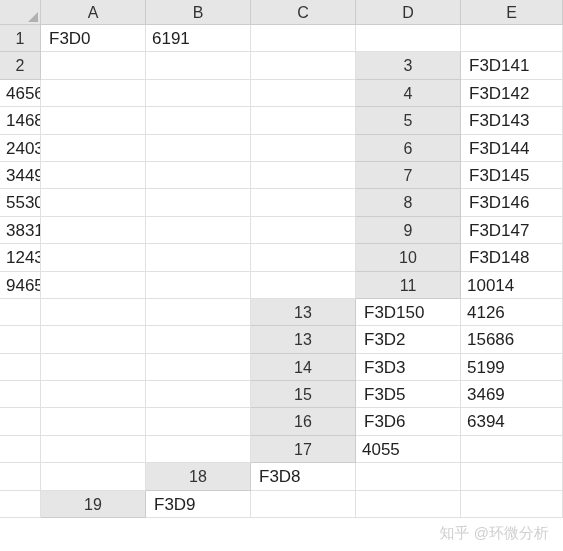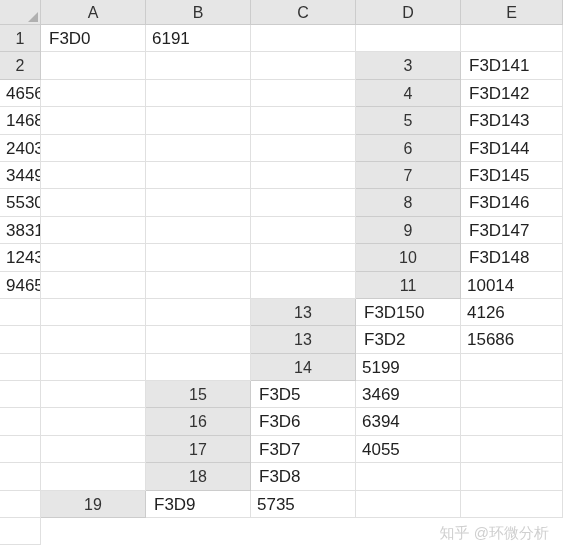--- a/index.html
+++ b/index.html
@@ -173,53 +173,52 @@
   <div class="cell"></div>
 
   <div class="row-header">13</div>
   <div class="cell col-a">F3D2</div>
   <div class="cell col-b">15686</div>
   <div class="cell"></div>
   <div class="cell"></div>
   <div class="cell"></div>
 
   <div class="row-header">14</div>
+  <div class="cell col-a">F3D3</div>
   <div class="cell col-b">5199</div>
   <div class="cell"></div>
   <div class="cell"></div>
   <div class="cell"></div>
 
   <div class="row-header">15</div>
   <div class="cell col-a">F3D5</div>
   <div class="cell col-b">3469</div>
   <div class="cell"></div>
   <div class="cell"></div>
   <div class="cell"></div>
 
   <div class="row-header">16</div>
   <div class="cell col-a">F3D6</div>
   <div class="cell col-b">6394</div>
   <div class="cell"></div>
   <div class="cell"></div>
   <div class="cell"></div>
 
   <div class="row-header">17</div>
-  <div class="cell col-a">F3D7</div>
   <div class="cell col-b">4055</div>
   <div class="cell"></div>
   <div class="cell"></div>
   <div class="cell"></div>
 
   <div class="row-header">18</div>
   <div class="cell col-a">F3D8</div>
   <div class="cell"></div>
   <div class="cell"></div>
   <div class="cell"></div>
 
   <div class="row-header">19</div>
   <div class="cell col-a">F3D9</div>
-  <div class="cell col-b">5735</div>
   <div class="cell"></div>
   <div class="cell"></div>
   <div class="cell"></div>
 </div>
 
 <div class="watermark">知乎 @环微分析</div>
 
 </body></html>

